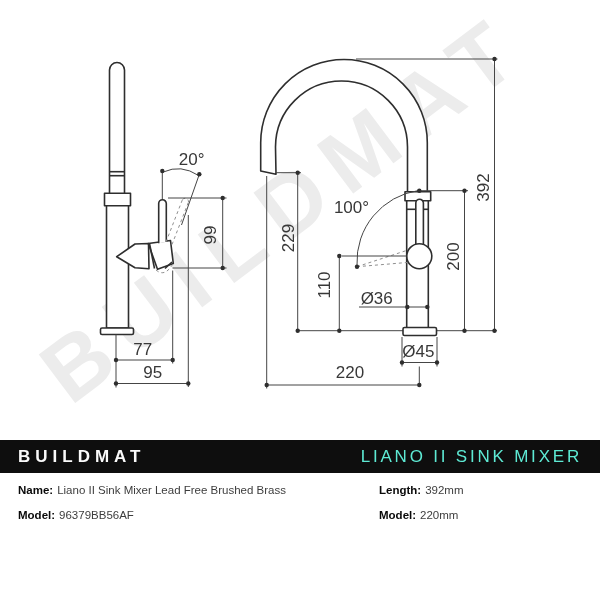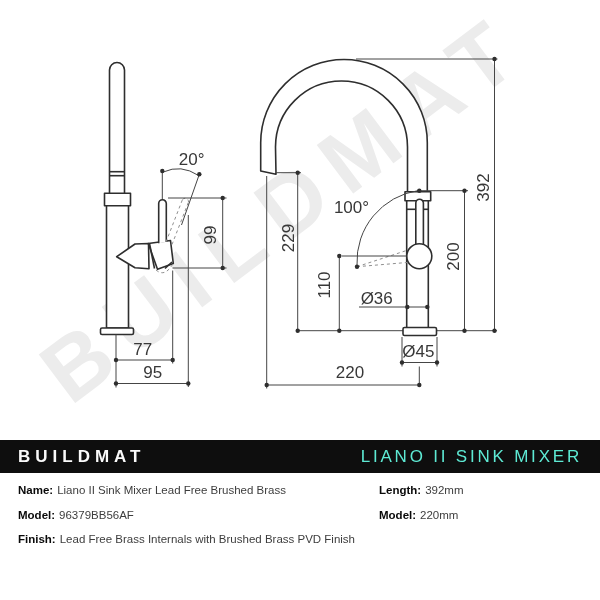--- a/index.html
+++ b/index.html
@@ -201,23 +201,20 @@
     <span class="product">LIANO II SINK MIXER</span>
   </div>
 
   <div class="specs-left">
     <div class="spec-row">
       <span class="spec-label">Name:</span><span class="spec-value">Liano II Sink Mixer Lead Free Brushed Brass</span>
     </div>
     <div class="spec-row">
       <span class="spec-label">Model:</span><span class="spec-value">96379BB56AF</span>
     </div>
-    <div class="spec-row">
-      <span class="spec-label">Finish:</span><span class="spec-value">Lead Free Brass Internals  with Brushed Brass PVD Finish</span>
-    </div>
   </div>
 
   <div class="specs-right">
     <div class="spec-row">
       <span class="spec-label">Length:</span><span class="spec-value">392mm</span>
     </div>
     <div class="spec-row">
       <span class="spec-label">Model:</span><span class="spec-value">220mm</span>
     </div>
   </div>

